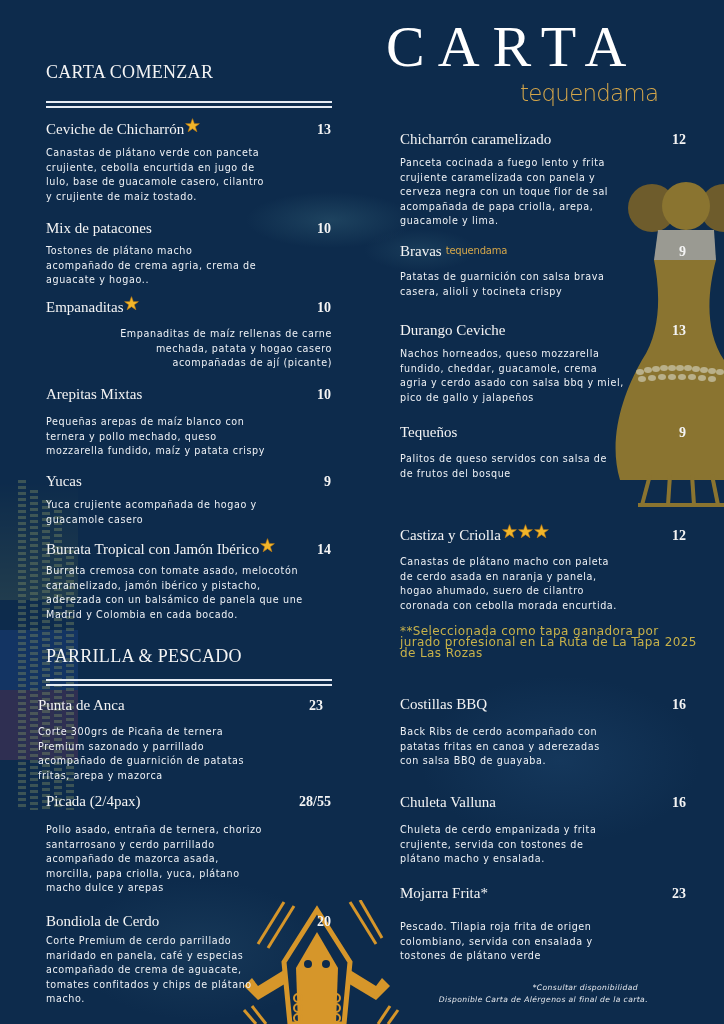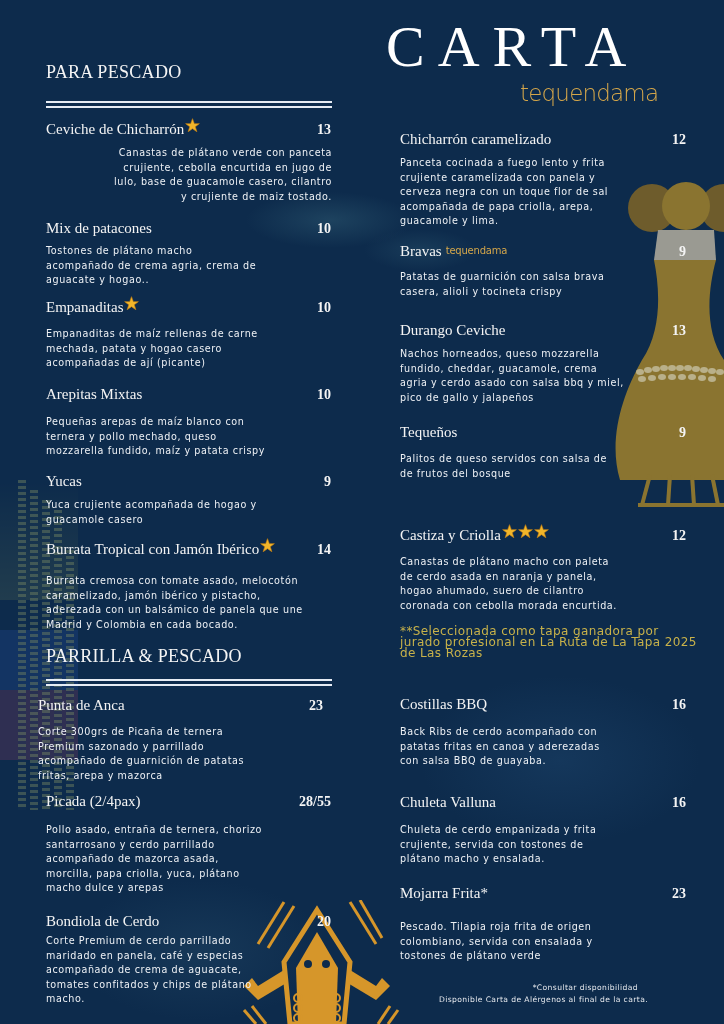--- a/index.html
+++ b/index.html
@@ -82,21 +82,21 @@
       position: absolute; left: 520px; top: 80px;
       font-family: "DejaVu Sans", sans-serif; font-size: 23px;
       color: #d4a64a; letter-spacing: -0.8px; font-weight: 300;
     }
     .note-gold {
       position: absolute; left: 400px; top: 626px; width: 300px;
       font-size: 12px; line-height: 11px; color: #c8b24a; letter-spacing: 0.4px;
     }
     .footer-note {
       position: absolute; top: 982px; right: 76px;
-      font-size: 7.6px; line-height: 12px; color: #e6e9ee; text-align: right; letter-spacing: 0.4px;
+      font-size: 7.6px; line-height: 12px; color: #e6e9ee; text-align: right; letter-spacing: 0.4px; font-style: italic;
     }
     .deco { position: absolute; pointer-events: none; }
   </style>
 </head>
 <body>
 
 <div class="page">
 
   <div class="skyline">
     <div class="band" style="top:0;height:120px;background:linear-gradient(to bottom, rgba(160,170,90,0.0), rgba(160,170,90,0.25));"></div>
@@ -168,24 +168,24 @@
     <g fill="none" stroke="#d6962a" stroke-width="2">
       <circle cx="66" cy="98" r="4"></circle>
         <circle cx="66" cy="108" r="4"></circle>
         <circle cx="66" cy="118" r="4"></circle>
       <circle cx="104" cy="98" r="4"></circle>
         <circle cx="104" cy="108" r="4"></circle>
         <circle cx="104" cy="118" r="4"></circle>
     </g>
   </svg>
 
-  <div class="section-title" style="top:62px;">PARA PESCADO</div>
+  <div class="section-title" style="top:62px;">CARTA COMENZAR</div>
   <div class="double-rule" style="top:101px;"></div>
 
-  <div class="item" style="left:46px;top:118px;width:286px;text-align:right;">
+  <div class="item" style="left:46px;top:118px;width:286px;">
     <div class="item-head">
       <div class="item-name">
           <span>Ceviche de Chicharrón</span>
         <span class="star">
             <svg viewBox="0 0 24 24">
               <polygon points="12,1 15,9 23,9 16.5,14 19,22 12,17 5,22 7.5,14 1,9 9,9" fill="#f2b62a" stroke="#c47f12" stroke-width="1"></polygon>
             </svg>
           </span>
       </div>
       <div class="item-price">13</div>
@@ -211,21 +211,21 @@
       <div class="item-name">
           <span>Empanaditas</span>
         <span class="star">
             <svg viewBox="0 0 24 24">
               <polygon points="12,1 15,9 23,9 16.5,14 19,22 12,17 5,22 7.5,14 1,9 9,9" fill="#f2b62a" stroke="#c47f12" stroke-width="1"></polygon>
             </svg>
           </span>
       </div>
       <div class="item-price">10</div>
     </div>
-    <div class="item-desc" style="margin-top:11px;">Empanaditas de maíz rellenas de carne
+    <div class="item-desc" style="margin-top:11px;text-align:right;">Empanaditas de maíz rellenas de carne
 mechada, patata y hogao casero
 acompañadas de ají (picante)</div>
   </div>
 
   <div class="item" style="left:46px;top:383px;width:286px;">
     <div class="item-head">
       <div class="item-name">Arepitas Mixtas</div>
       <div class="item-price">10</div>
     </div>
     <div class="item-desc" style="margin-top:12px;">Pequeñas arepas de maíz blanco con
@@ -247,21 +247,21 @@
       <div class="item-name">
           <span>Burrata Tropical con Jamón Ibérico</span>
         <span class="star">
             <svg viewBox="0 0 24 24">
               <polygon points="12,1 15,9 23,9 16.5,14 19,22 12,17 5,22 7.5,14 1,9 9,9" fill="#f2b62a" stroke="#c47f12" stroke-width="1"></polygon>
             </svg>
           </span>
       </div>
       <div class="item-price">14</div>
     </div>
-    <div class="item-desc" style="margin-top:16px;">Burrata cremosa con tomate asado, melocotón
+    <div class="item-desc" style="margin-top:6px;">Burrata cremosa con tomate asado, melocotón
 caramelizado, jamón ibérico y pistacho,
 aderezada con un balsámico de panela que une
 Madrid y Colombia en cada bocado.</div>
   </div>
 
   <div class="item" style="left:400px;top:128px;width:287px;">
     <div class="item-head">
       <div class="item-name">Chicharrón caramelizado</div>
       <div class="item-price">12</div>
     </div>

